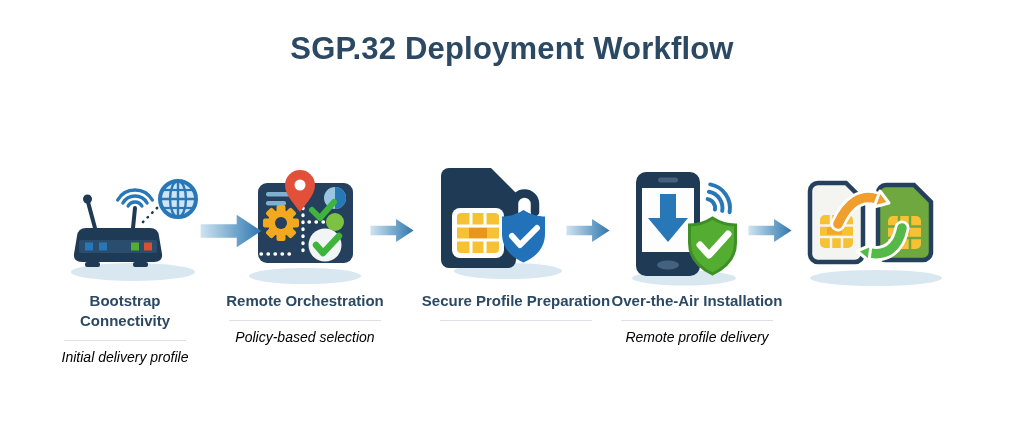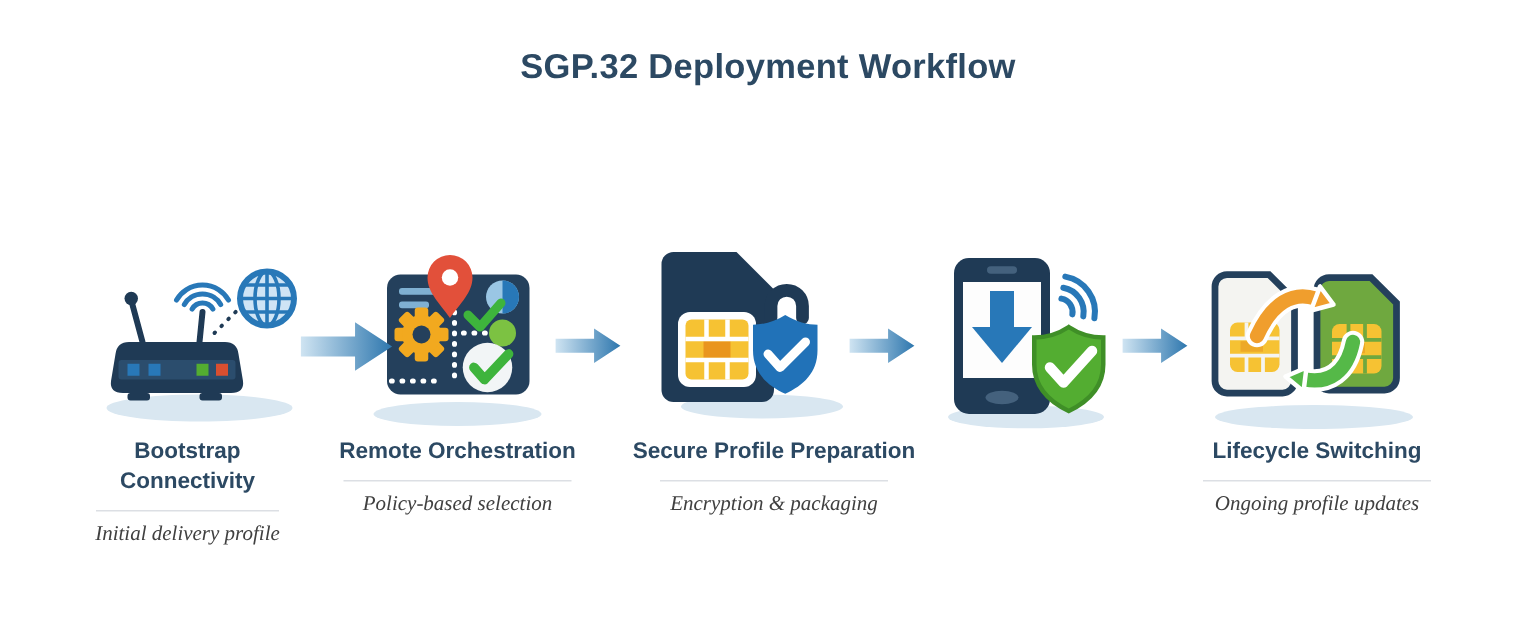--- a/index.html
+++ b/index.html
@@ -1,26 +1,26 @@
 <!DOCTYPE html>
 <html><head>
 <meta charset="utf-8">
 <style>
   html,body{margin:0;padding:0;background:#ffffff;}
   .canvas{position:relative;width:1024px;height:428px;background:#ffffff;overflow:hidden;
           font-family:"Liberation Sans", sans-serif;}
   .main-title{position:absolute;top:31px;left:0;width:100%;text-align:center;
-              font-size:23px;font-weight:bold;color:#2c4963;letter-spacing:.2px;}
+              font-size:31px;font-weight:bold;color:#2c4963;letter-spacing:.2px;}
   .icon-box{position:absolute;}
   .flow-arrow{position:absolute;}
   .step-label{position:absolute;top:291px;width:224px;text-align:center;color:#2c4963;}
   .step-title{font-size:15px;font-weight:bold;line-height:1.32;white-space:pre-line;}
   .divider{height:1px;background:#dcdfe4;margin:9px auto 8px;width:152px;}
   .step-label.narrow .divider{width:122px;}
-  .step-subtitle{font-style:italic;font-size:14px;color:#404040;font-family:Liberation Serif, serif;}
+  .step-subtitle{font-style:italic;font-size:14px;color:#000000;}
 </style>
 </head>
 <body>
 
 <div class="canvas">
 
   <div class="main-title">SGP.32 Deployment Workflow</div>
 
   <div class="icon-box" style="left:55px;top:150px;width:170px;height:140px">
     <svg width="170" height="140" viewBox="0 0 170 140">
@@ -194,21 +194,20 @@
     <div class="step-subtitle">Initial delivery profile</div>
   </div>
   <div class="step-label" style="left:193px">
     <div class="step-title">Remote Orchestration</div>
     <div class="divider"></div>
     <div class="step-subtitle">Policy-based selection</div>
   </div>
   <div class="step-label" style="left:404px">
     <div class="step-title">Secure Profile Preparation</div>
     <div class="divider"></div>
-    <div class="step-subtitle">Encryption &amp; packaging</div>
-  </div>
-  <div class="step-label" style="left:766px">
-    <div class="step-title">Lifecycle Switching</div>
-    <div class="divider"></div>
-    <div class="step-subtitle">Ongoing profile updates</div>
+  </div>
+  <div class="step-label" style="left:585px">
+    <div class="step-title">Over-the-Air Installation</div>
+    <div class="divider"></div>
+    <div class="step-subtitle">Remote profile delivery</div>
   </div>
 
 </div>
 
 </body></html>

